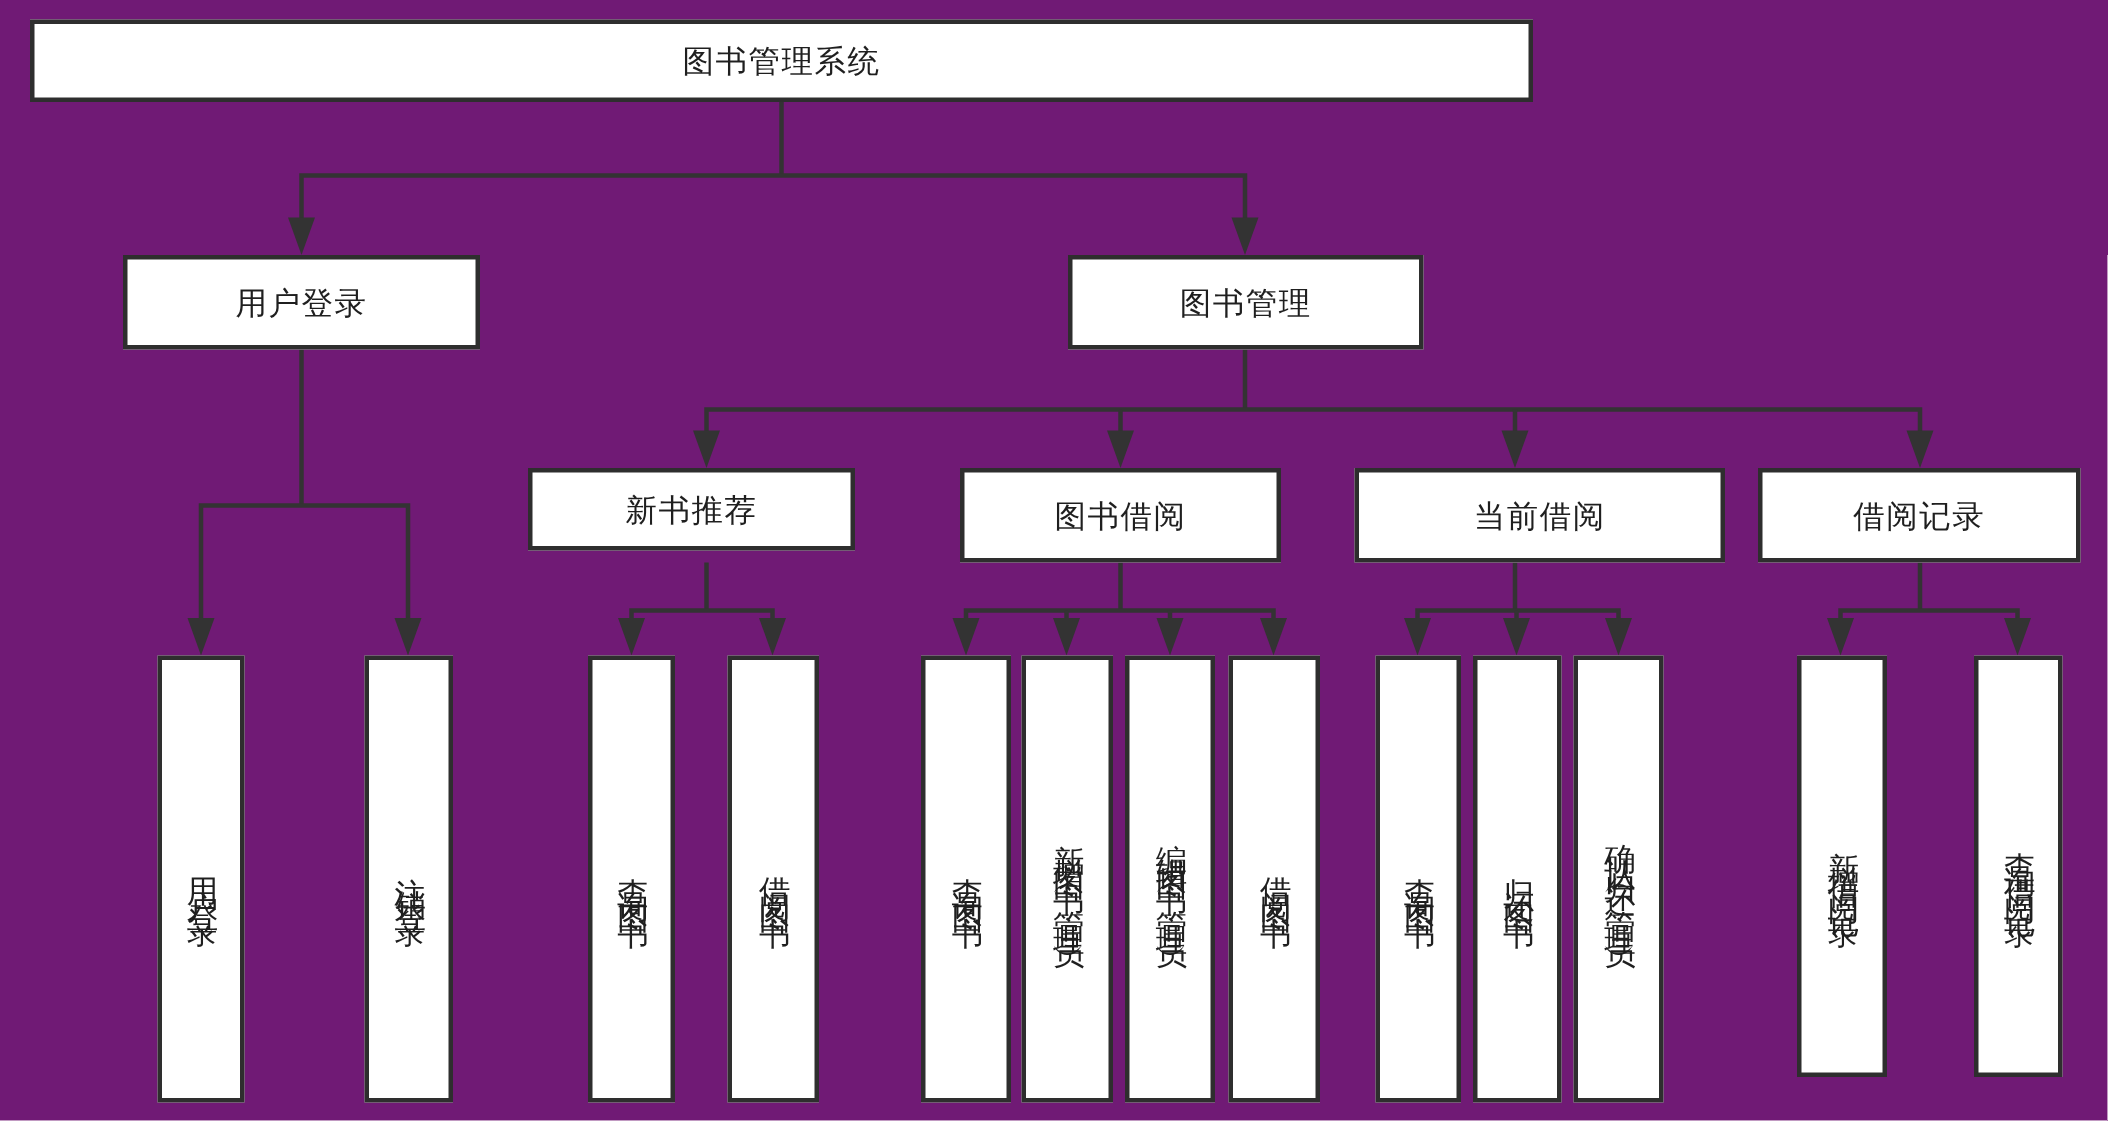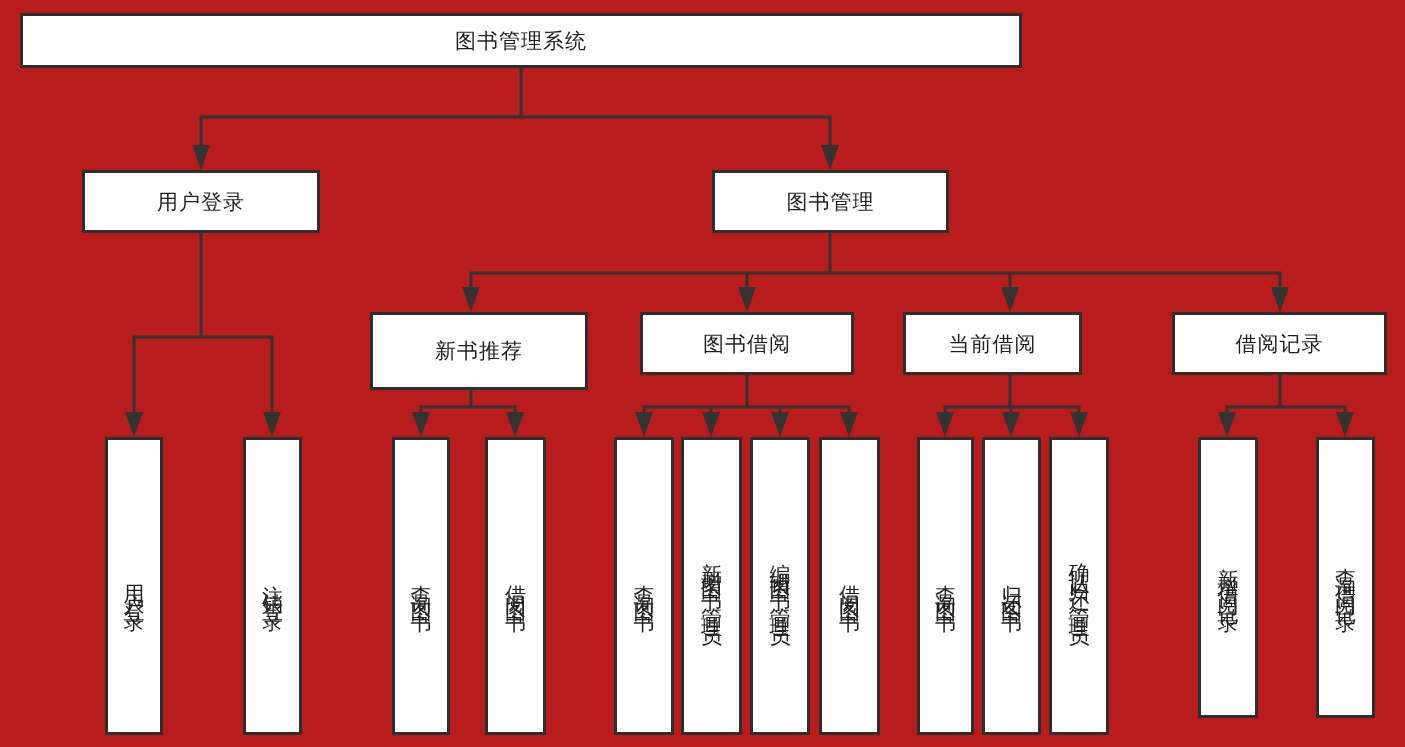--- a/index.html
+++ b/index.html
@@ -1,21 +1,21 @@
 <!DOCTYPE html>
 <html><head>
 <meta charset="utf-8">
 <style>
   html, body { margin: 0; padding: 0; background: #ffffff; }
   body { font-family: "Liberation Sans", sans-serif; }
   .canvas {
     position: relative;
     width: 1405px;
     height: 747px;
-    background: #b91c1c;
+    background: #701a75;
     overflow: hidden;
     color: #1f1f1f;
   }
   svg.connectors {
     position: absolute;
     left: 0; top: 0;
     width: 1405px; height: 747px;
   }
   svg.connectors path {
     fill: none;
@@ -106,23 +106,23 @@
     <path d="M1227,414 V407 H1345 V414"></path>
     <polygon points="1218,412 1236,412 1227,437"></polygon>
     <polygon points="1336,412 1354,412 1345,437"></polygon>
   </svg>
 
   <div class="node" style="left:20px; top:13px; width:1002px; height:55px;">图书管理系统</div>
 
   <div class="node" style="left:82px; top:170px; width:238px; height:63px;">用户登录</div>
   <div class="node" style="left:712px; top:170px; width:237px; height:63px;">图书管理</div>
 
-  <div class="node" style="left:370px; top:312px; width:218px; height:78px;">新书推荐</div>
+  <div class="node" style="left:352px; top:312px; width:218px; height:55px;">新书推荐</div>
   <div class="node" style="left:640px; top:312px; width:214px; height:63px;text-align:center;">图书借阅</div>
-  <div class="node" style="left:903px; top:312px; width:179px; height:63px;">当前借阅</div>
+  <div class="node" style="left:903px; top:312px; width:247px; height:63px;">当前借阅</div>
   <div class="node" style="left:1172px; top:312px; width:215px; height:63px;">借阅记录</div>
 
   <div class="node v" style="left:105px; top:437px; width:58px; height:298px;">用户登录</div>
   <div class="node v" style="left:243px; top:437px; width:59px; height:298px;">注销登录</div>
 
   <div class="node v" style="left:392px; top:437px; width:58px; height:298px;">查询图书</div>
   <div class="node v" style="left:485px; top:437px; width:61px; height:298px;">借阅图书</div>
 
   <div class="node v" style="left:614px; top:437px; width:60px; height:298px;">查询图书</div>
   <div class="node v" style="left:681px; top:437px; width:61px; height:298px;">新增图书（管理员）</div>

